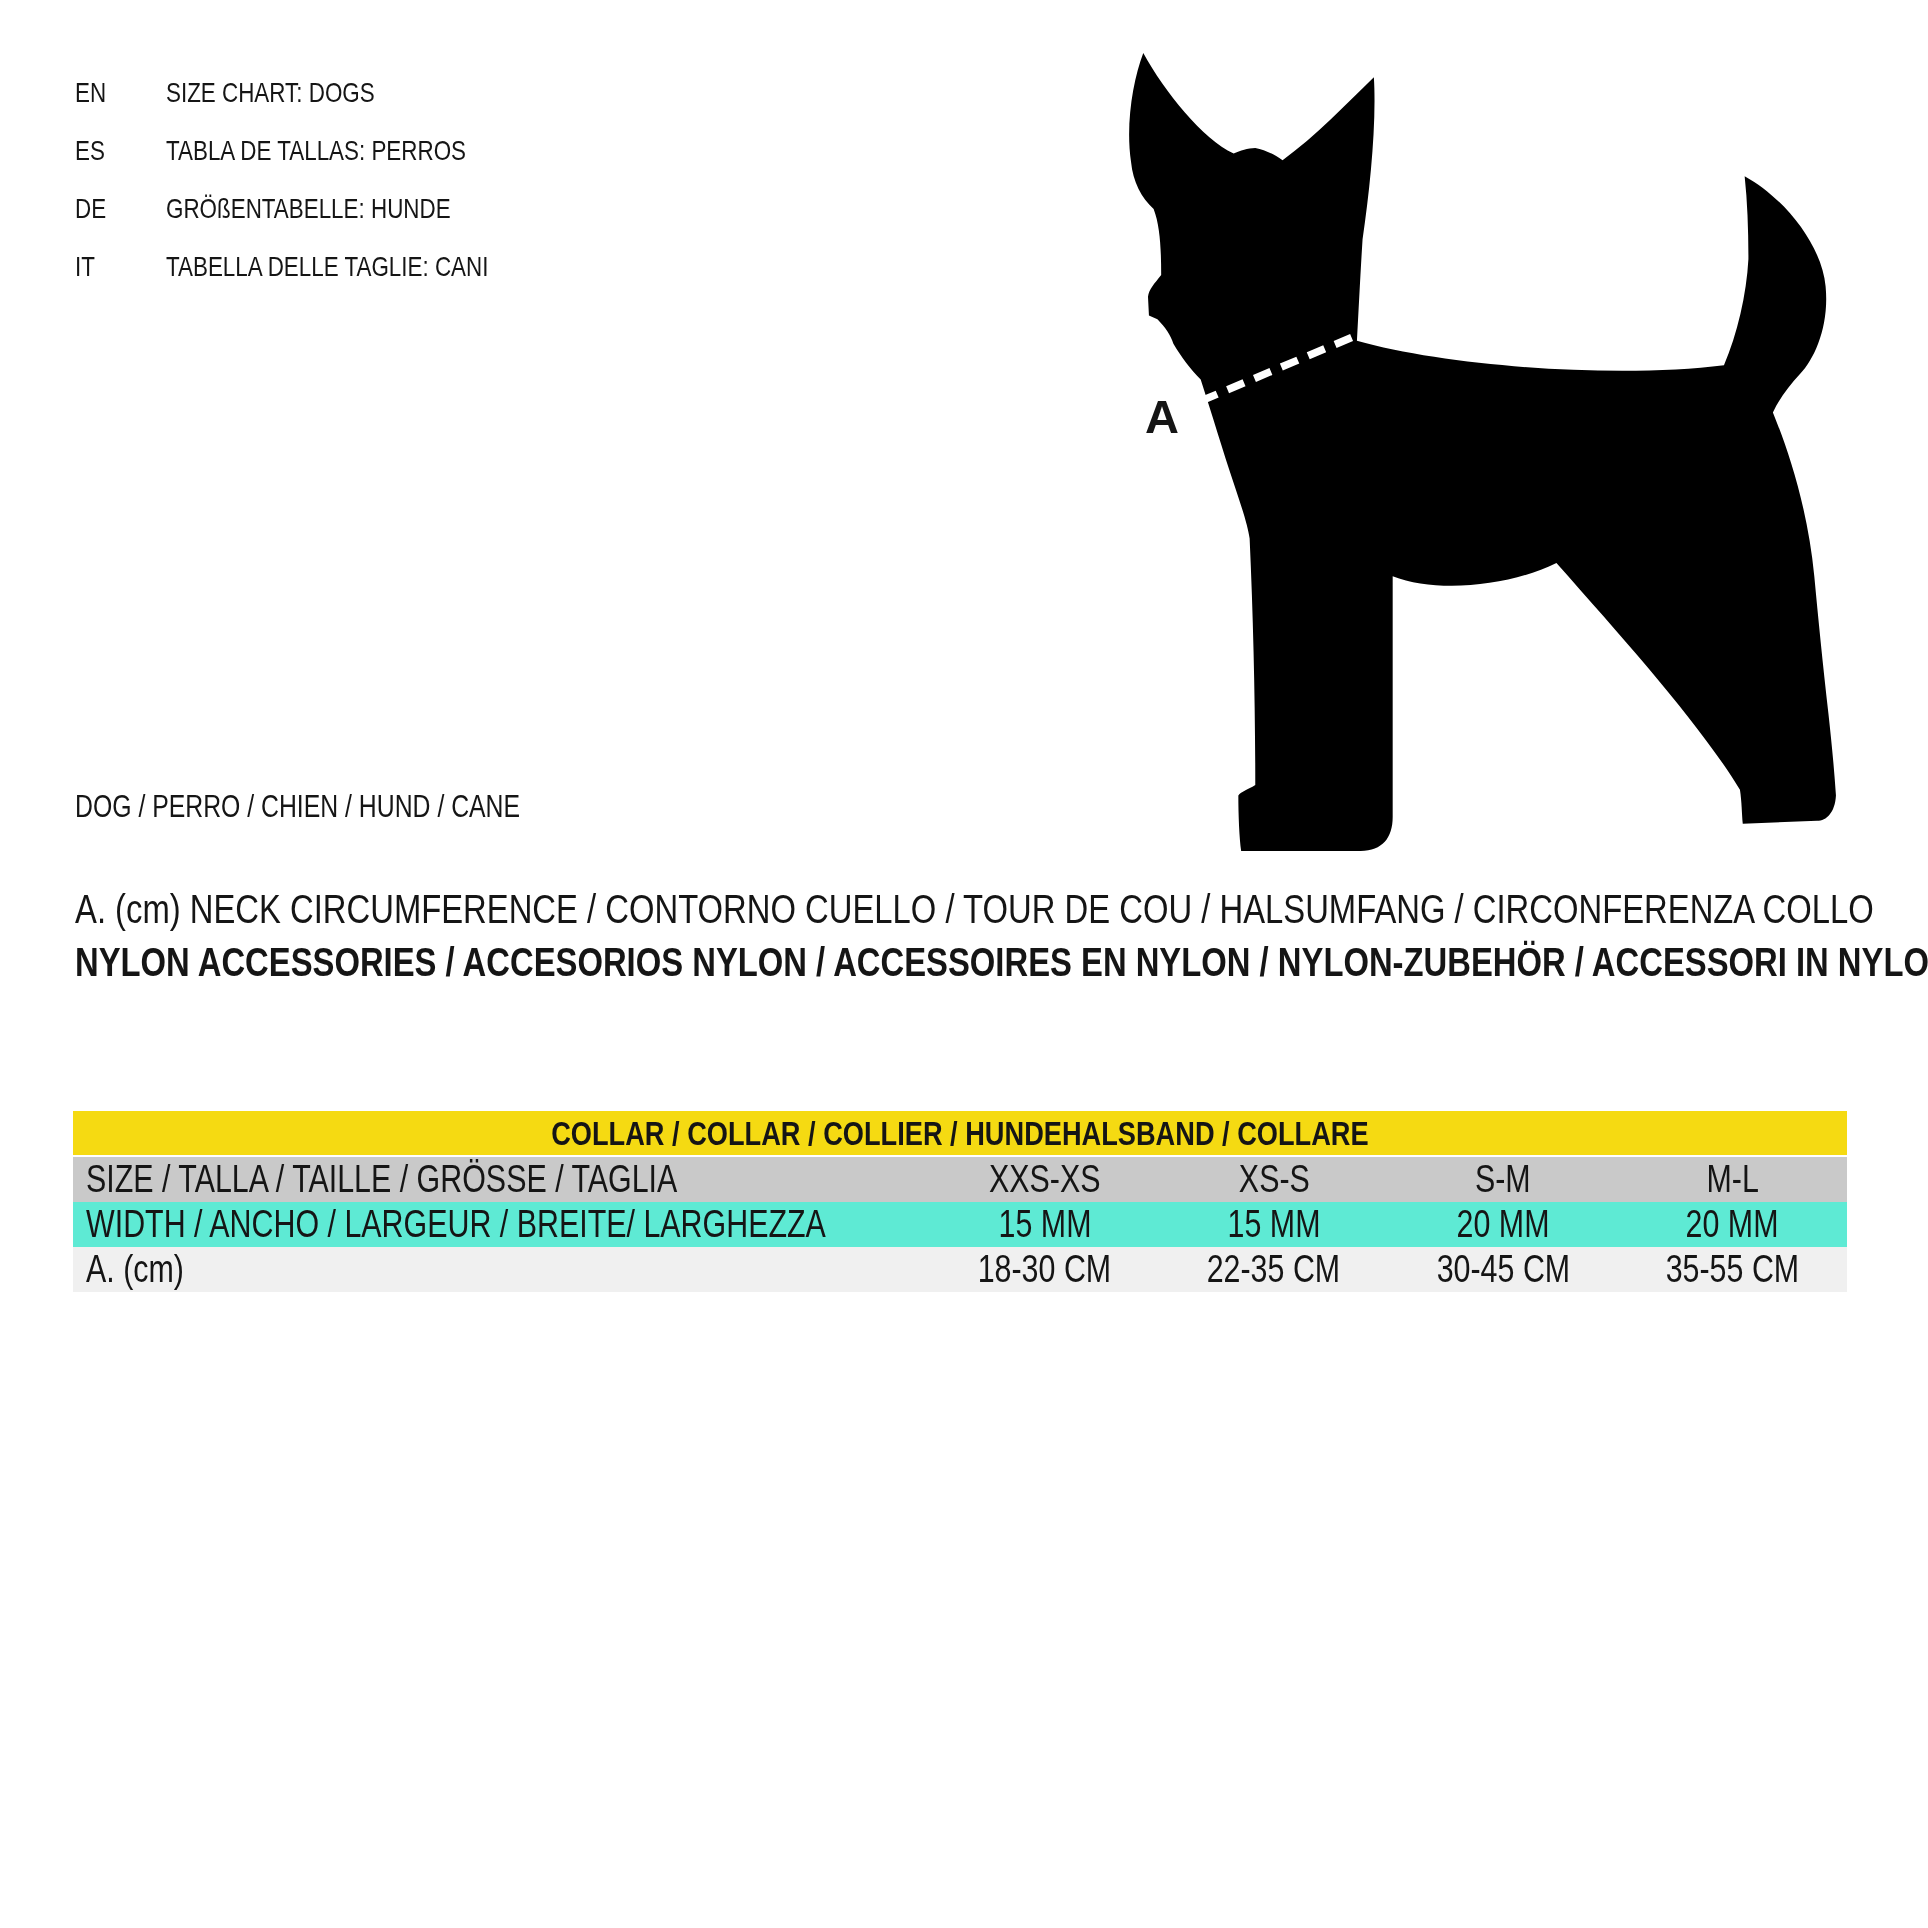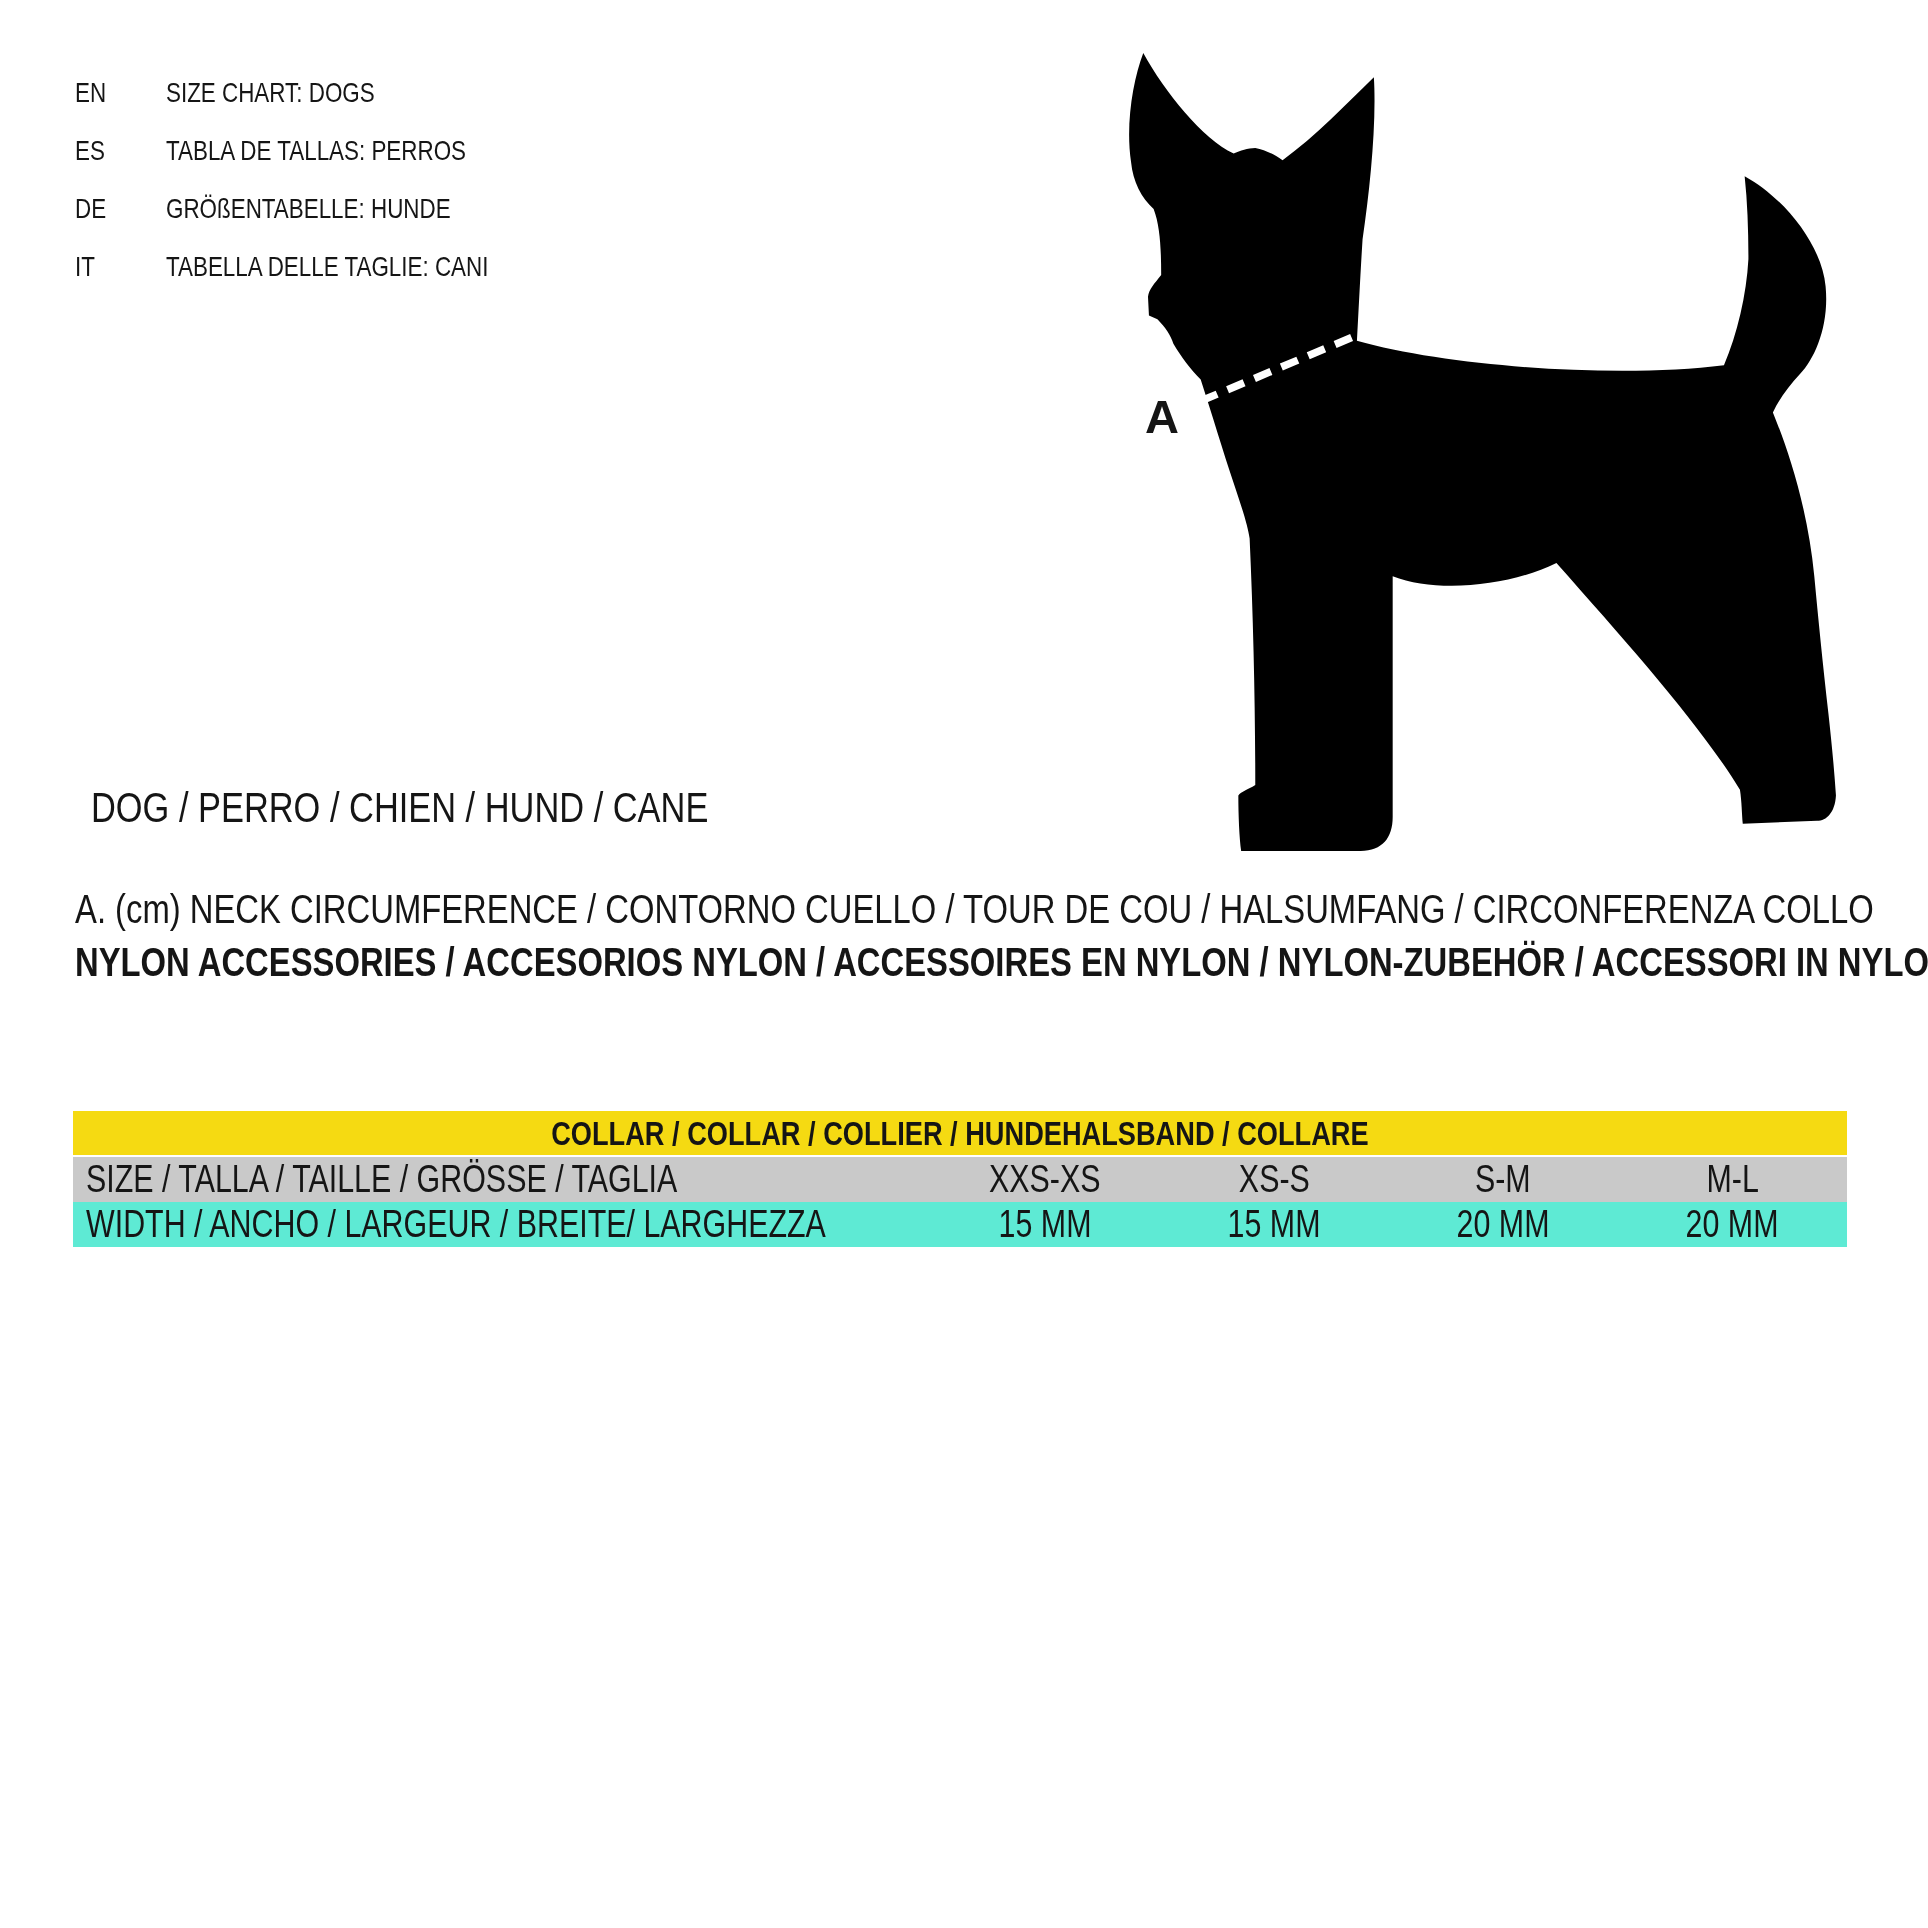--- a/index.html
+++ b/index.html
@@ -17,21 +17,21 @@
 
   
   .lang-block{position:absolute;left:75px;top:64px;}
   .lang-row{display:flex;align-items:center;height:58px;font-size:28px;line-height:58px;}
   .lang-code{width:91px;flex:none;}
 
   
   .dog-figure{position:absolute;left:1036px;top:28px;width:847px;height:829px;}
 
   
-  .dog-caption{position:absolute;left:75px;top:779px;font-size:43px;line-height:56px;margin-left:16px;}
+  .dog-caption{position:absolute;left:75px;top:779px;font-size:31px;line-height:56px;}
   .note-measure{position:absolute;left:75px;top:887px;font-size:41px;line-height:45px;}
   .note-material{position:absolute;left:75px;top:940px;font-size:41px;line-height:45px;font-weight:bold;}
 
   
   .size-table{position:absolute;left:73px;top:1111px;width:1774px;}
   .st-title{height:44px;border-bottom:2.8px solid #fff;display:flex;align-items:center;justify-content:center;
             font-size:34px;font-weight:bold;}
   .st-row{display:grid;grid-template-columns:857px 1fr 1fr 1fr 1fr;height:45px;align-items:center;font-size:38px;}
   .st-label{padding-left:13px;text-align:left;}
   .st-val{text-align:center;}
@@ -131,16 +131,25 @@
     <div class="st-row" style="background-color: #5eead4;">
       <div class="st-label">
         <span class="cx">WIDTH / ANCHO / LARGEUR / BREITE/ LARGHEZZA</span>
       </div>
       <div class="st-val"><span class="cxc">15 MM</span></div>
       <div class="st-val"><span class="cxc">15 MM</span></div>
       <div class="st-val"><span class="cxc">20 MM</span></div>
       <div class="st-val"><span class="cxc">20 MM</span></div>
     </div>
 
+    <div class="st-row" style="background-color: rgb(240, 240, 240);">
+      <div class="st-label">
+        <span class="cx">A. (cm)</span>
+      </div>
+      <div class="st-val"><span class="cxc">18-30 CM</span></div>
+      <div class="st-val"><span class="cxc">22-35 CM</span></div>
+      <div class="st-val"><span class="cxc">30-45 CM</span></div>
+      <div class="st-val"><span class="cxc">35-55 CM</span></div>
+    </div>
 
   </div>
 </div>
 
 
 </body></html>

